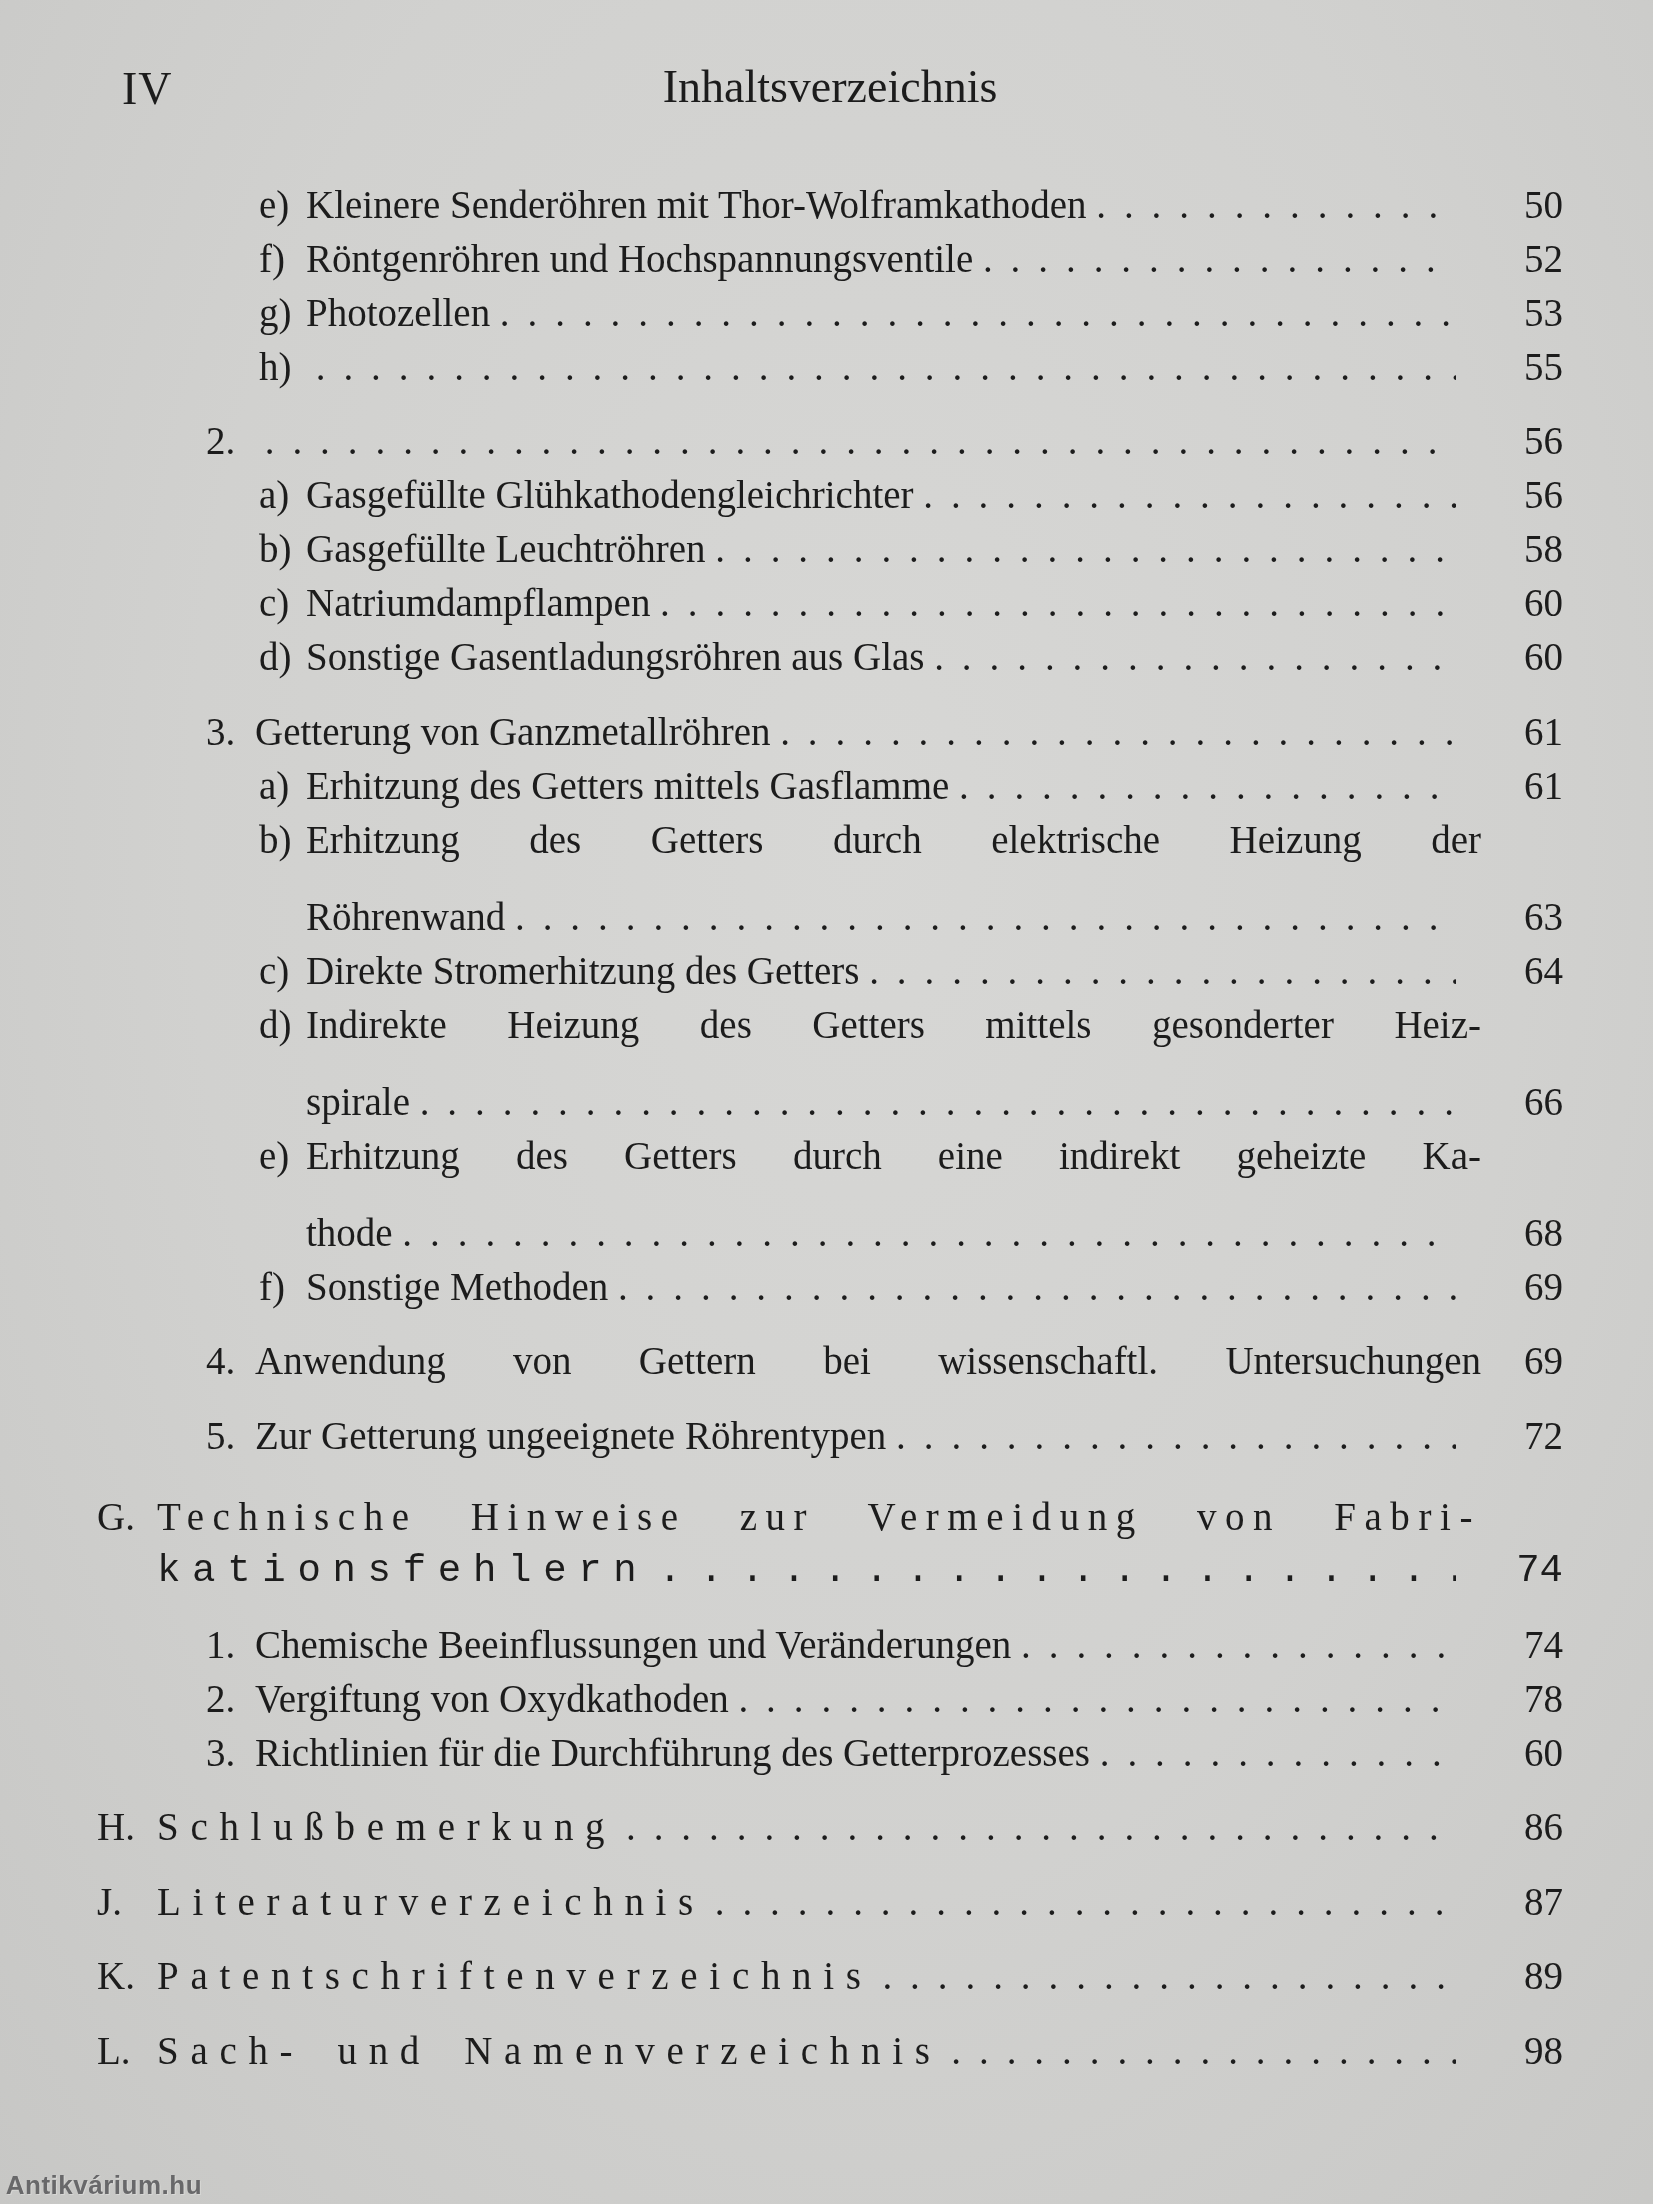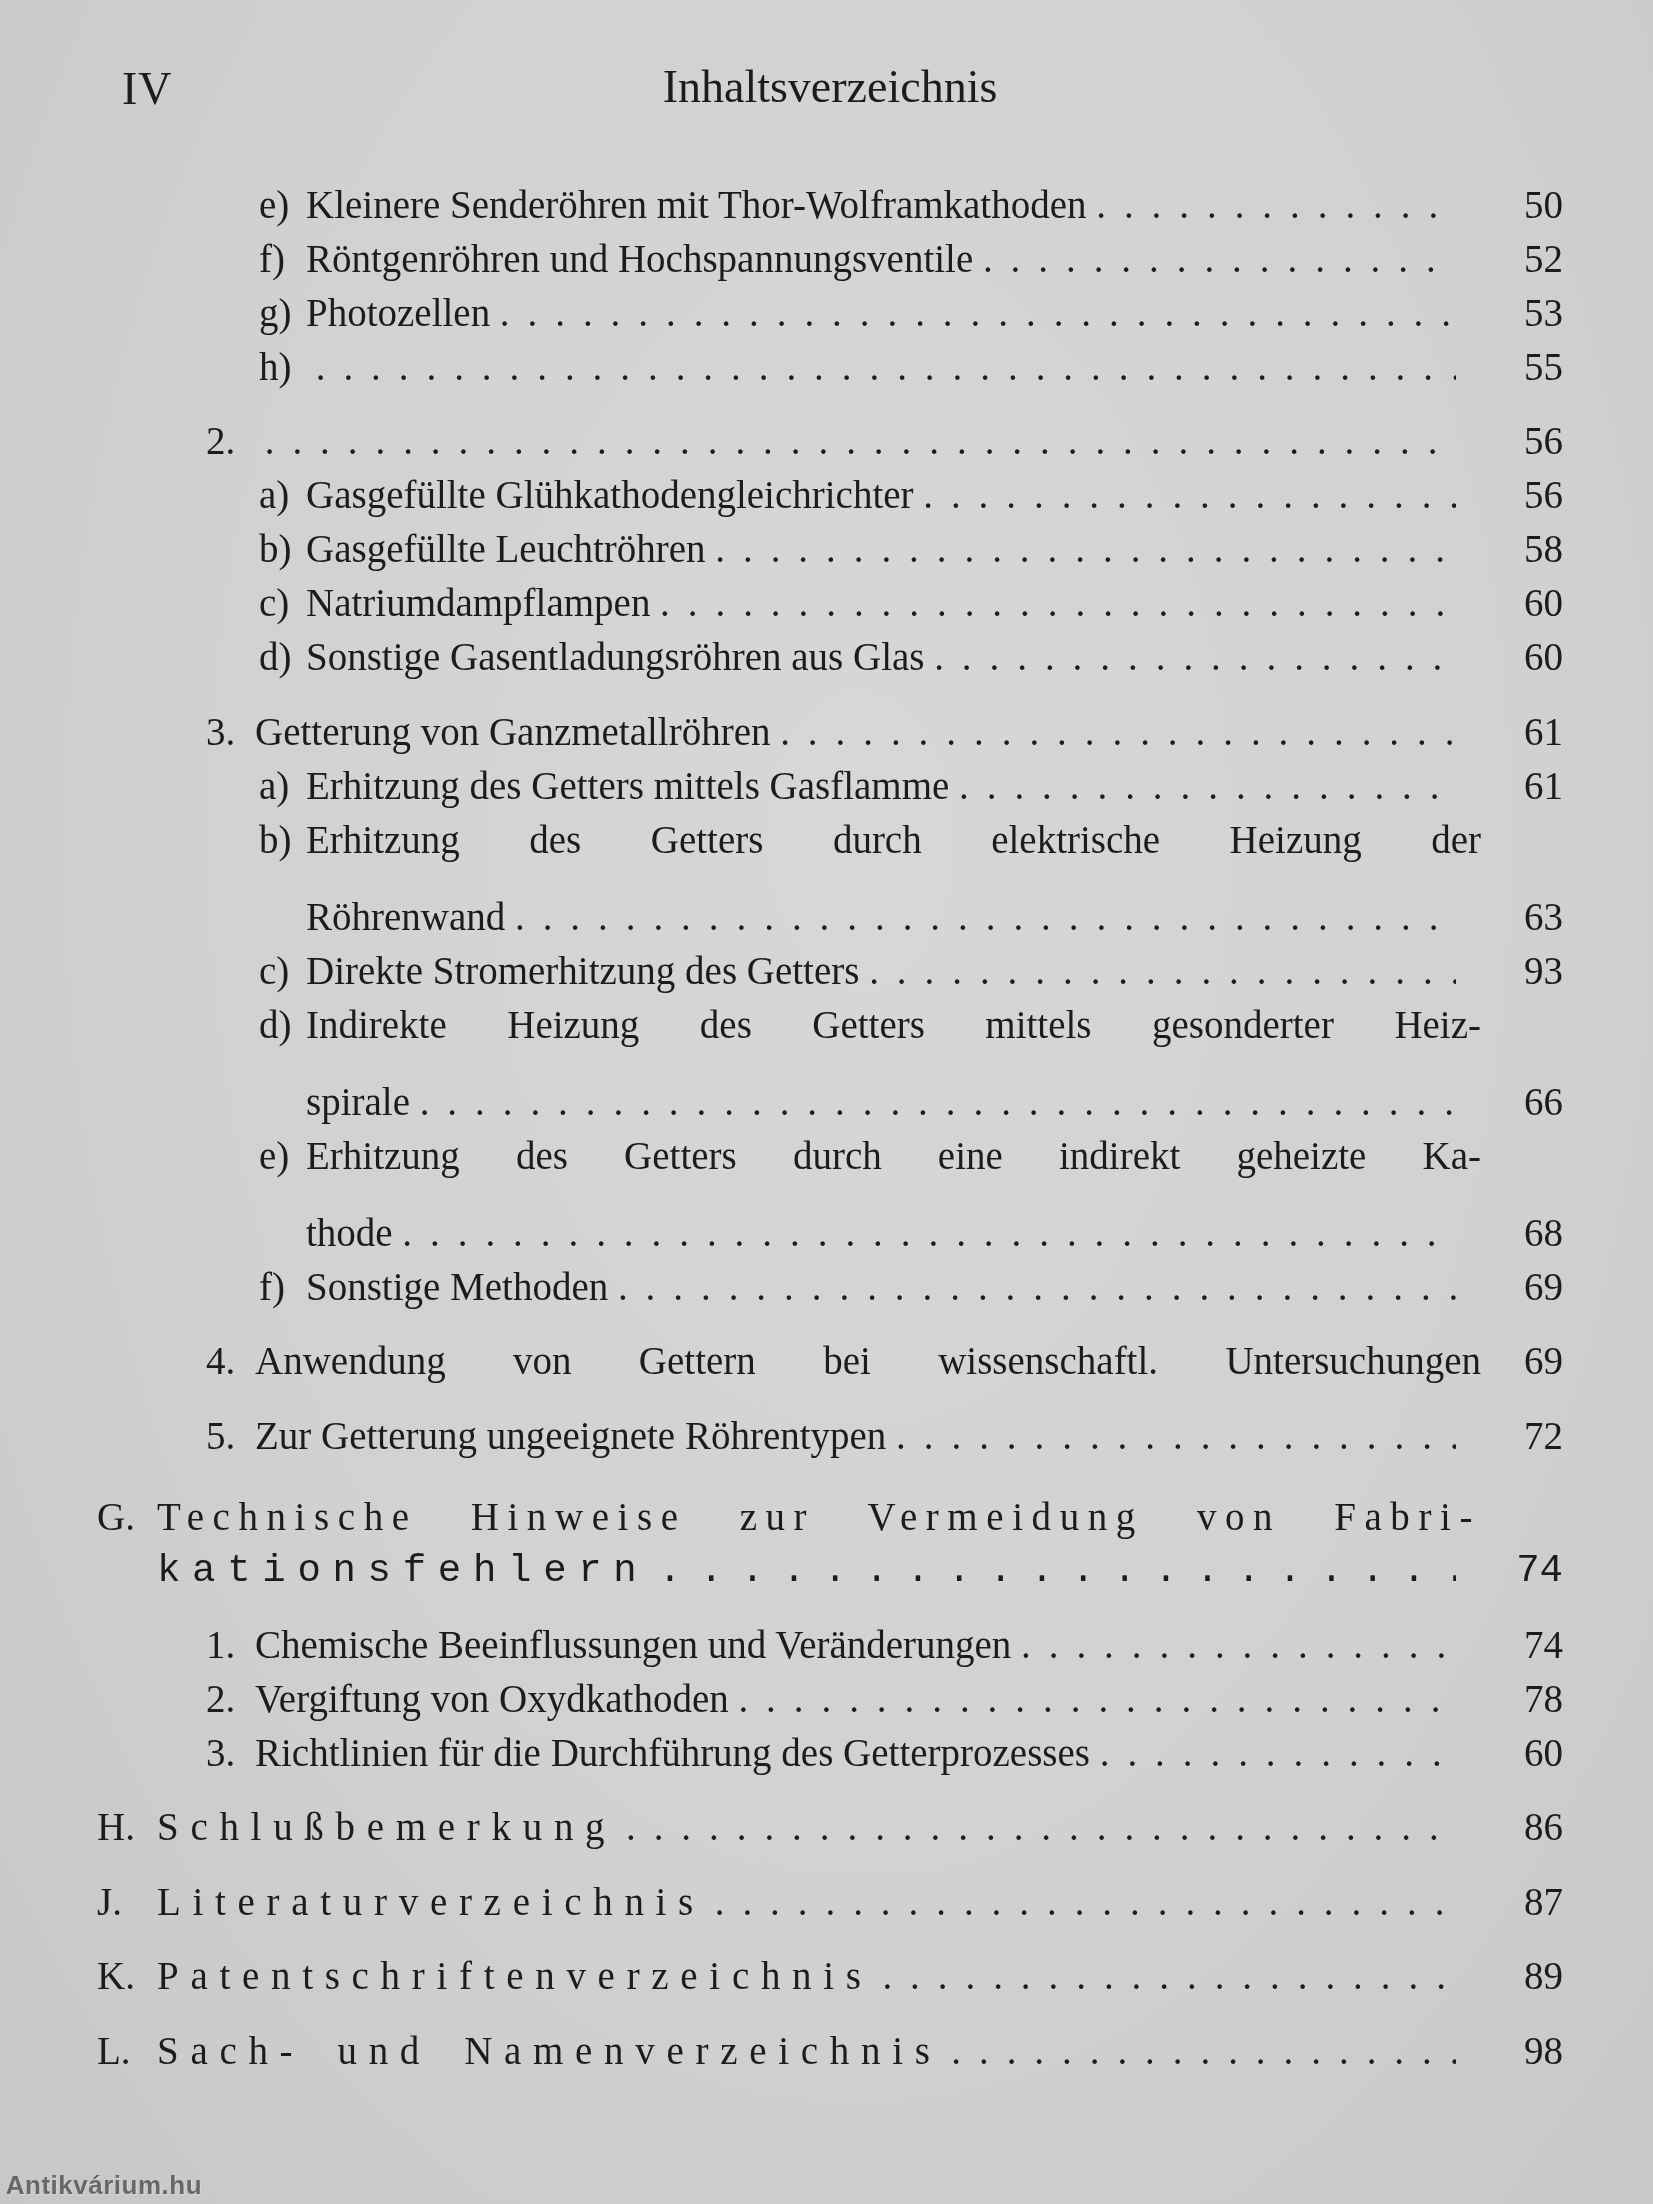--- a/index.html
+++ b/index.html
@@ -138,21 +138,21 @@
       <div class="row lv-sub-cont">
 
     <span class="text">Röhrenwand</span>
     <span class="dots"></span>
     <span class="pagenum">63</span>
   </div>
       <div class="row lv-sub">
     <span class="label">c)</span>
     <span class="text">Direkte Stromerhitzung des Getters</span>
     <span class="dots"></span>
-    <span class="pagenum">93</span>
+    <span class="pagenum">64</span>
   </div>
       <div class="row lv-sub justify">
     <span class="label">d)</span>
     <span class="text">Indirekte Heizung des Getters mittels gesonderter Heiz-</span>
 
     <span class="pagenum"></span>
   </div>
       <div class="row lv-sub-cont">
 
     <span class="text">spirale</span>

